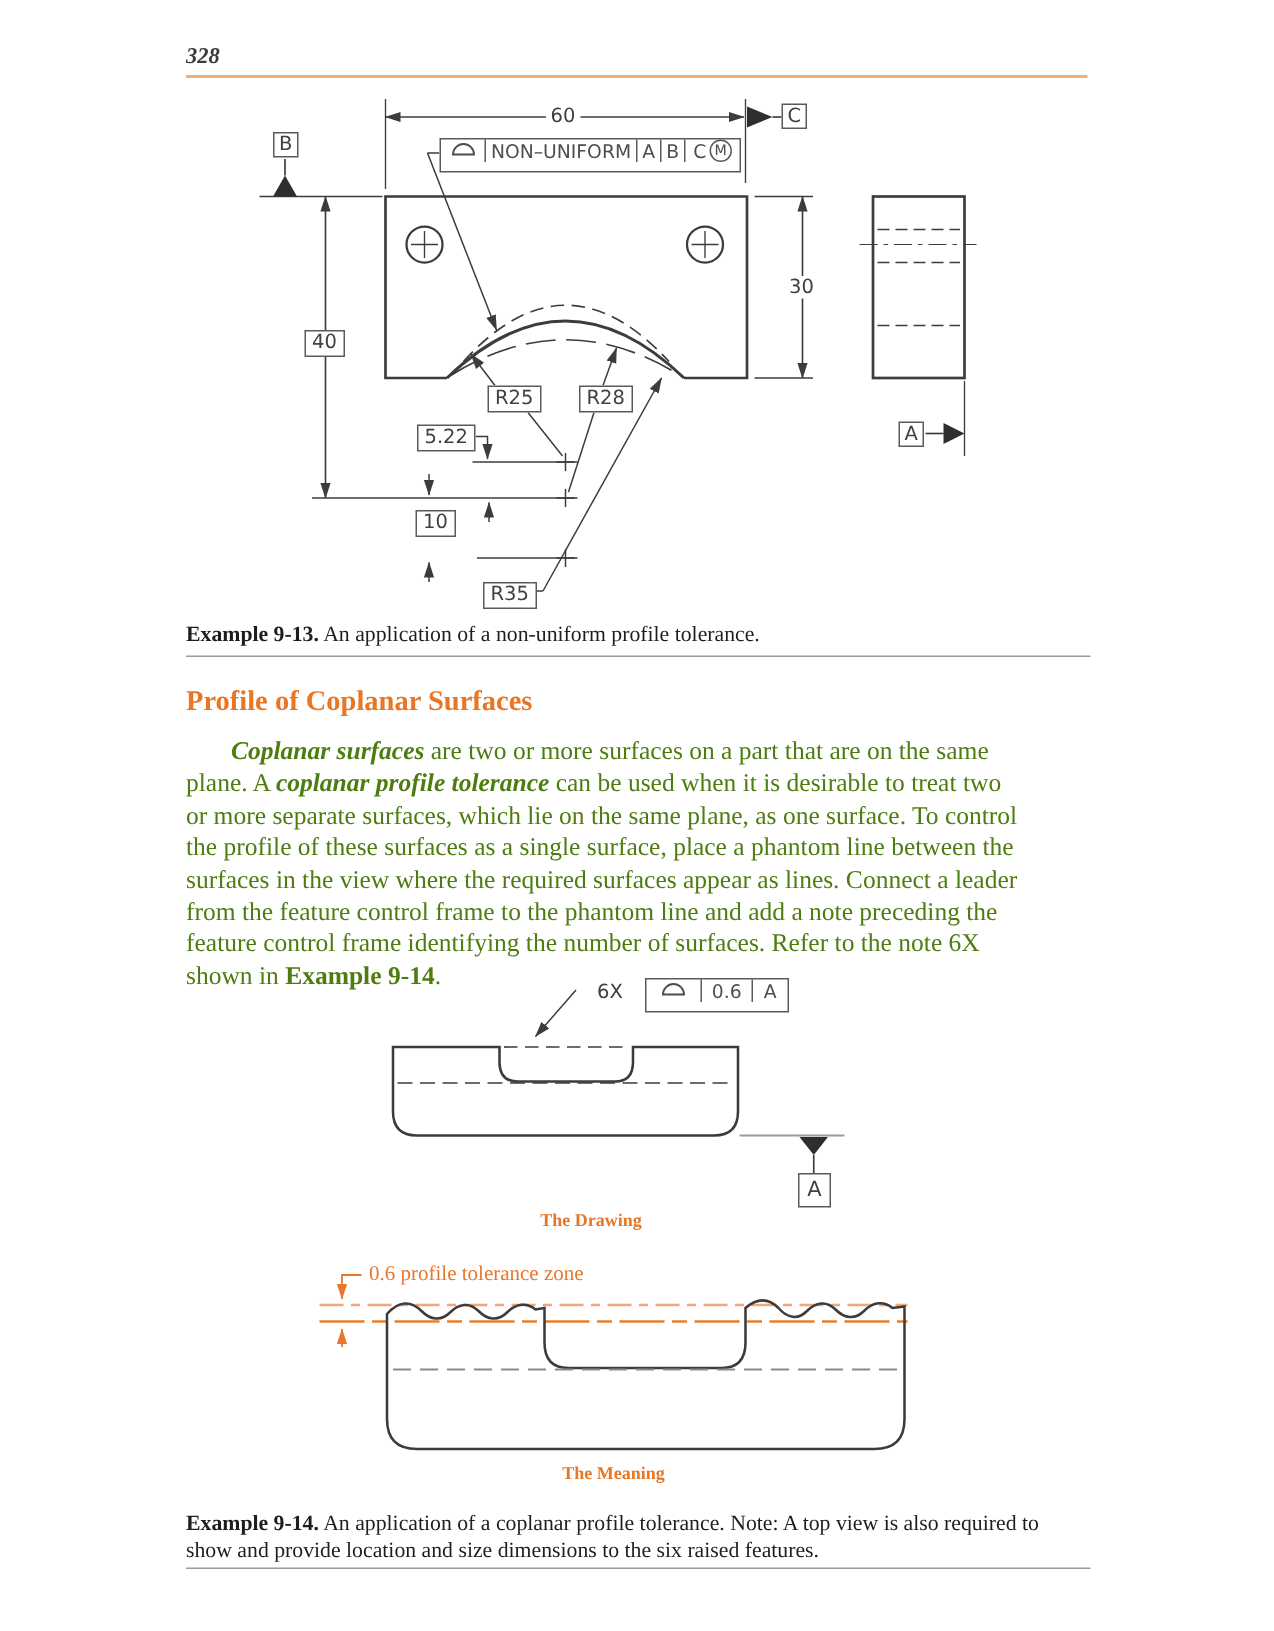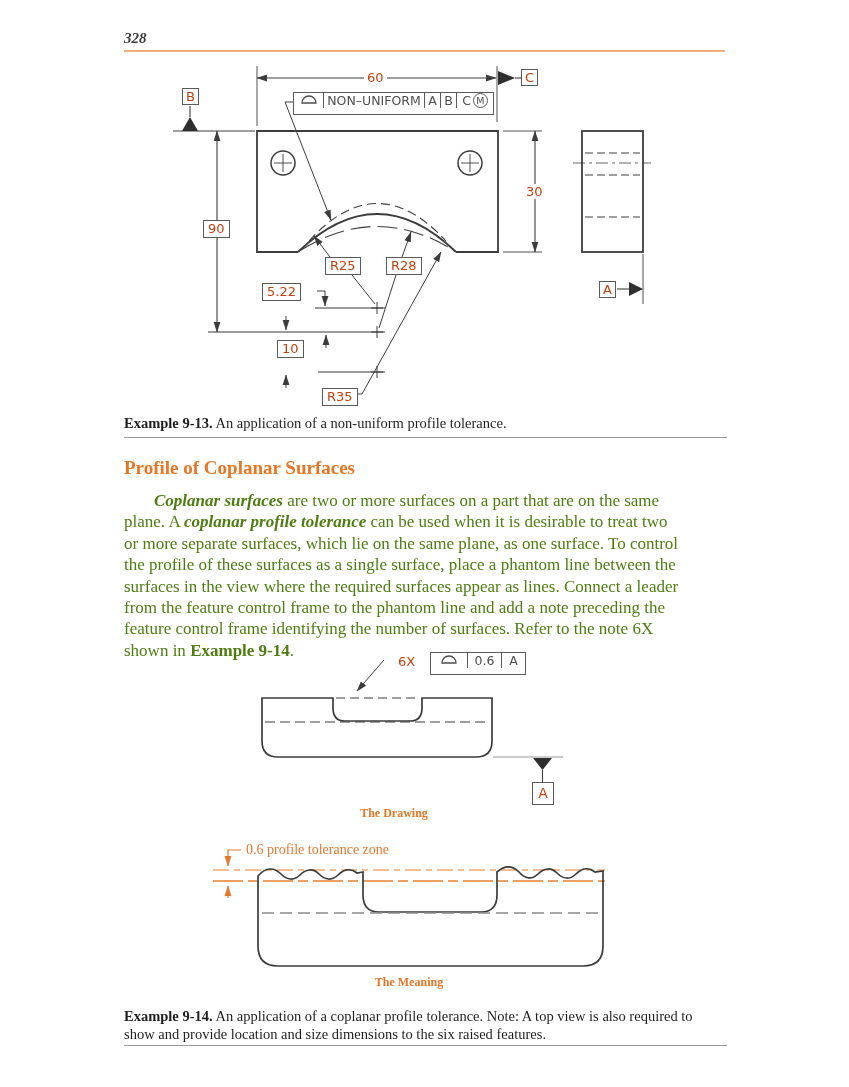--- a/index.html
+++ b/index.html
@@ -4,21 +4,21 @@
 <style>
   html,body{margin:0;padding:0;background:#ffffff;}
   #page{position:relative;width:849px;height:1087px;background:#fff;overflow:hidden;
         font-family:"Liberation Serif",serif;color:#2e2e2e;}
   .abs{position:absolute;}
   
   .hdr{font-style:italic;font-size:15px;color:#3a3a3a;}
   .hdr-rule{background:#f2b078;height:2px;}
   .thin-rule{background:#9a9a9a;height:1px;}
   
-  .lbl{font-family:"DejaVu Sans",sans-serif;font-size:13px;color:#c2410c;white-space:nowrap;}
+  .lbl{font-family:"DejaVu Sans",sans-serif;font-size:13px;color:#404040;white-space:nowrap;}
   .boxed{border:1px solid #5a5a5a;background:#fff;padding:0 4px;height:16px;line-height:16px;}
   .maskbg{background:#fff;padding:0 3px;}
   .datumbox{border:1px solid #5a5a5a;background:#fff;width:15px;height:15px;
             line-height:15px;text-align:center;padding:0;}
   
   .fcf{display:flex;align-items:flex-start;border:1px solid #5a5a5a;background:#fff;
        font-family:"DejaVu Sans",sans-serif;font-size:12.5px;color:#4d4d4d;}
   .fcf .cell{display:flex;align-items:center;justify-content:center;
              border-left:1px solid #5a5a5a;box-sizing:border-box;padding:0 3px;}
   .fcf .cell:first-child{border-left:none;}
@@ -149,25 +149,25 @@
     </span>
     <span class="cell" style="width:101px">NON–UNIFORM</span>
     <span class="cell" style="width:16px">A</span>
     <span class="cell" style="width:16px">B</span>
     <span class="cell" style="width:37px">
         <span>C</span>
         <span class="mod">M</span>
       </span>
   </div>
 
-  <span class="abs lbl boxed" style="left:203px;top:220px">90</span>
+  <span class="abs lbl boxed" style="left:203px;top:220px">40</span>
   <span class="abs lbl maskbg" style="left:523px;top:184px">30</span>
   <span class="abs lbl boxed" style="left:325px;top:257px">R25</span>
   <span class="abs lbl boxed" style="left:386px;top:257px">R28</span>
-  <span class="abs lbl boxed" style="left:262px;top:283px">5.22</span>
+  <span class="abs lbl boxed" style="left:278px;top:283px">5.22</span>
   <span class="abs lbl boxed" style="left:277px;top:340px">10</span>
   <span class="abs lbl boxed" style="left:322px;top:388px">R35</span>
   <span class="abs lbl datumbox" style="left:599px;top:281px">A</span>
 
   <div class="abs caption" style="left:124px;top:414px;width:600px">
     <b>Example 9-13.</b><span> An application of a non-uniform profile tolerance.</span>
   </div>
   <div class="abs thin-rule" style="left:124px;top:437px;width:603px"></div>
 
   <h2 class="abs sect" style="left:124px;top:457px">Profile of Coplanar Surfaces</h2>

